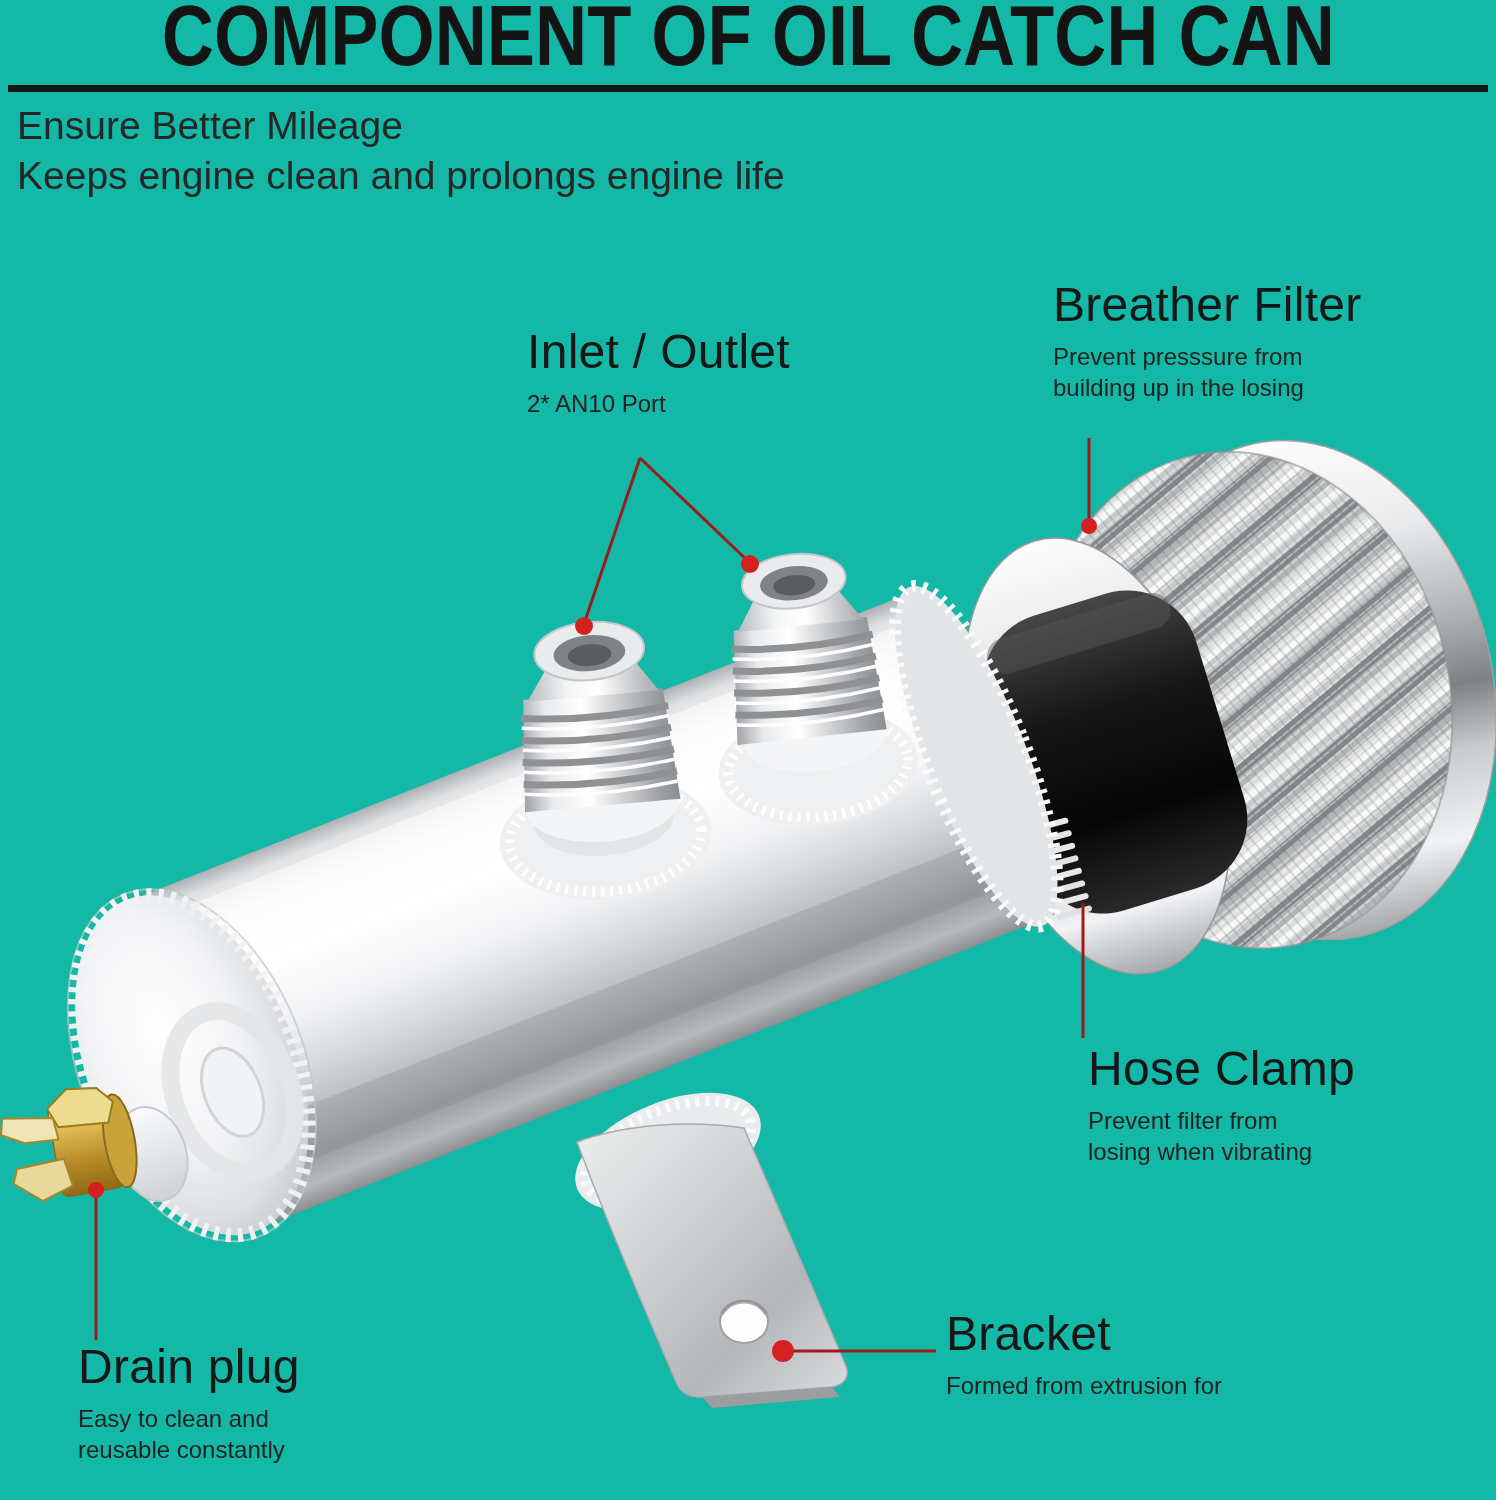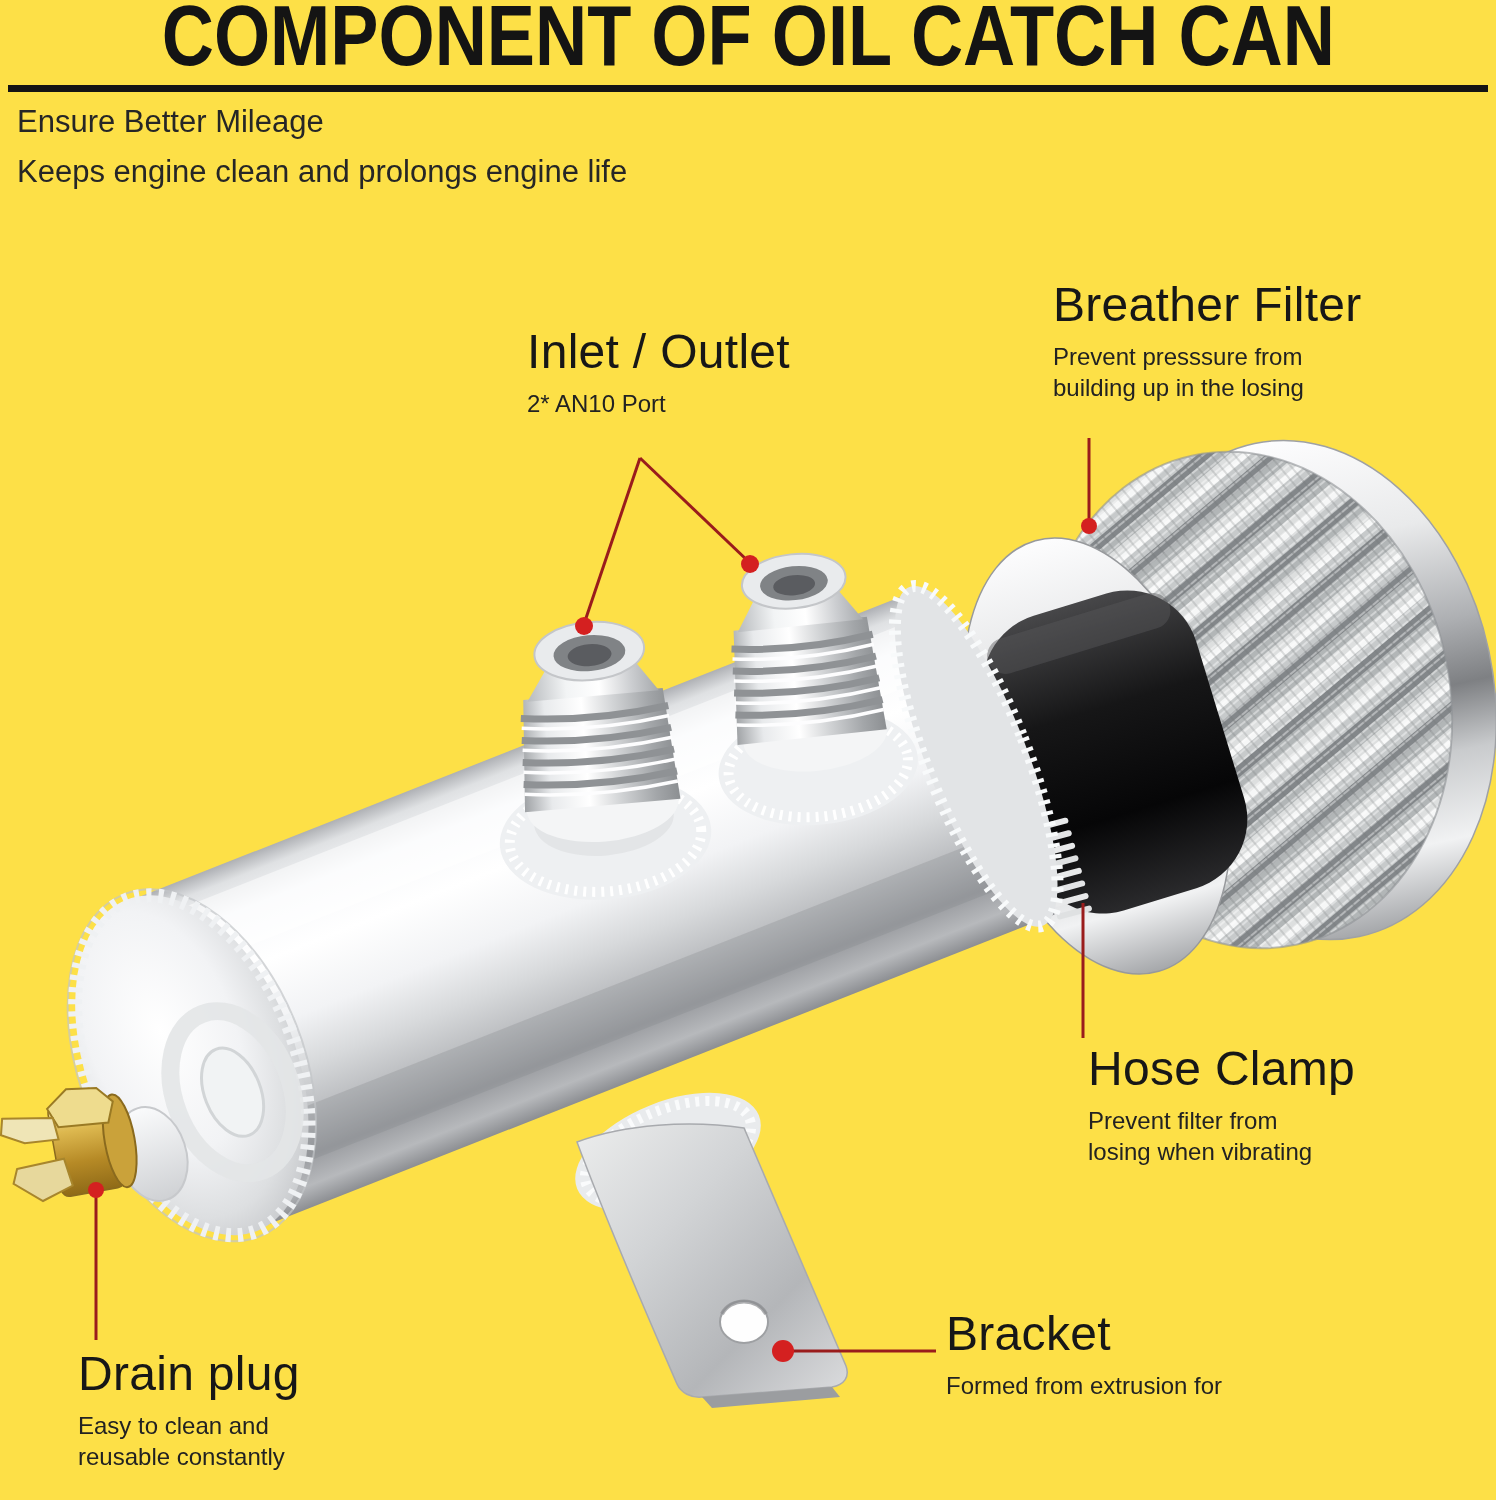--- a/index.html
+++ b/index.html
@@ -1,27 +1,27 @@
 <!DOCTYPE html>
 <html><head>
 <meta charset="utf-8">
 <style>
   html,body{margin:0;padding:0;background:#ffffff;}
   .page{
-    position:relative;width:1496px;height:1500px;overflow:hidden;background:#fde047;
+    position:relative;width:1496px;height:1500px;overflow:hidden;background:#14b8a6;
     font-family:"Liberation Sans",sans-serif;color:#1a1a1a;
   }
   
   .page-title{
     position:absolute;top:-14px;left:0;right:0;margin:0;text-align:center;
     font-size:86px;font-weight:bold;color:#141414;white-space:nowrap;
   }
   .title-inner{display:inline-block;transform:scaleX(.84);transform-origin:50% 0;}
   .rule{position:absolute;top:85px;left:8px;right:8px;height:7px;background:#141414;}
-  .tagline{position:absolute;left:17px;font-size:31px;color:#262626;white-space:nowrap;}
+  .tagline{position:absolute;left:17px;font-size:39px;color:#262626;white-space:nowrap;}
   .tagline-1{top:104px;}
   .tagline-2{top:154px;}
   
   .callout{position:absolute;}
   .co-title{font-size:48px;color:#171717;letter-spacing:.3px;white-space:nowrap;margin:0 0 9px 0;}
   .gap-lg .co-title{}
   .co-line{font-size:24px;line-height:1.31;color:#222222;white-space:nowrap;}
   
   .scene{position:absolute;left:0;top:0;width:1496px;height:1500px;}
 </style>
@@ -248,19 +248,19 @@
     <div class="co-title">Hose Clamp</div>
     <div class="co-line">Prevent filter from</div>
     <div class="co-line">losing when vibrating</div>
   </div>
 
   <div class="callout" style="left:946px;top:1306px;">
     <div class="co-title">Bracket</div>
     <div class="co-line">Formed from extrusion for</div>
   </div>
 
-  <div class="callout" style="left:78px;top:1339px;margin-top:7px;">
+  <div class="callout" style="left:78px;top:1339px;">
     <div class="co-title">Drain plug</div>
     <div class="co-line">Easy to clean and</div>
     <div class="co-line">reusable constantly</div>
   </div>
 
 </div>
 
 </body></html>

